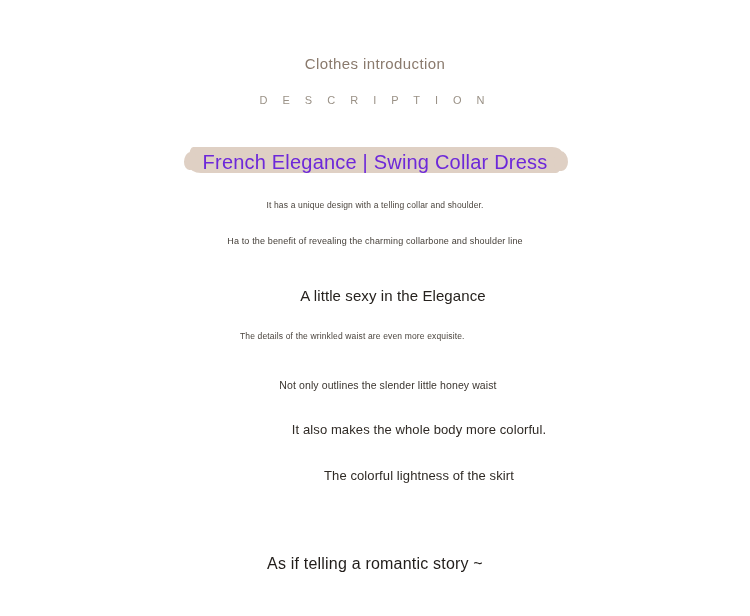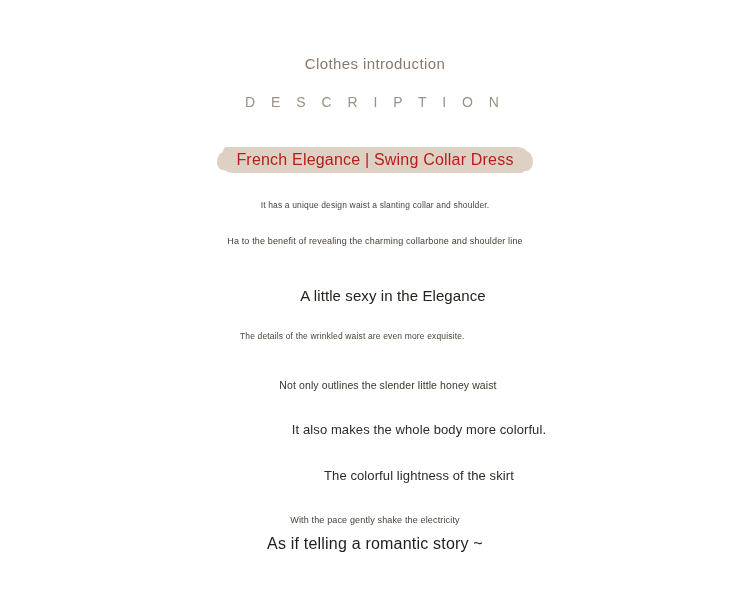--- a/index.html
+++ b/index.html
@@ -34,39 +34,39 @@
     letter-spacing: 0.4px;
     font-weight: 400;
   }
 
   .eyebrow {
     position: absolute;
     top: 94px;
     left: 0;
     width: 750px;
     text-align: center;
-    font-size: 14px;
+    font-size: 11px;
     color: #9a9186;
     letter-spacing: 6px;
     font-weight: 400;
   }
 
   .highlight-wrap {
     position: absolute;
     top: 145px;
     left: 0;
     width: 750px;
     text-align: center;
   }
   .highlight {
     display: inline-block;
     position: relative;
     padding: 6px 14px 7px 14px;
-    font-size: 16px;
-    color: #b91c1c;
+    font-size: 20px;
+    color: #6d28d9;
     letter-spacing: 0.2px;
   }
   .highlight .brush {
     position: absolute;
     left: 0;
     top: 2px;
     width: 100%;
     height: 26px;
     background: #dfd0c4;
     border-radius: 4px 10px 6px 12px / 10px 6px 12px 8px;
@@ -125,31 +125,30 @@
 
   <div class="eyebrow">D E S C R I P T I O N</div>
 
   <div class="highlight-wrap">
     <span class="highlight">
       <span class="brush"></span>
       <span class="txt">French Elegance | Swing Collar Dress</span>
     </span>
   </div>
 
-  <div class="line sz-xs" style="top:200px;">It has a unique design waist a slanting collar and shoulder.</div>
+  <div class="line sz-xs" style="top:200px;">It has a unique design with a telling collar and shoulder.</div>
 
   <div class="line sz-s" style="top:236px;">Ha to the benefit of revealing the charming collarbone and shoulder line</div>
 
   <div class="line sz-xl" style="top:287px;padding-left:18px;">A little sexy in the Elegance</div>
 
   <div class="line sz-xs two-line" style="top:331px; padding: 0 230px 0 240px; text-align:left;">The details of the wrinkled waist are even more exquisite.</div>
 
   <div class="line sz-m" style="top:379px;padding-left:13px;">Not only outlines the slender little honey waist</div>
 
   <div class="line sz-l" style="top:422px;">It also makes the whole body more colorful.</div>
 
   <div class="line sz-l" style="top:468px;">The colorful lightness of the skirt</div>
 
-  <div class="line sz-s" style="top:515px;">With the pace gently shake the electricity</div>
 
-  <div class="line sz-xxl" style="top:535px;">As if telling a romantic story ~</div>
+  <div class="line sz-xxl" style="top:555px;">As if telling a romantic story ~</div>
 
 </div>
 
 </body></html>

